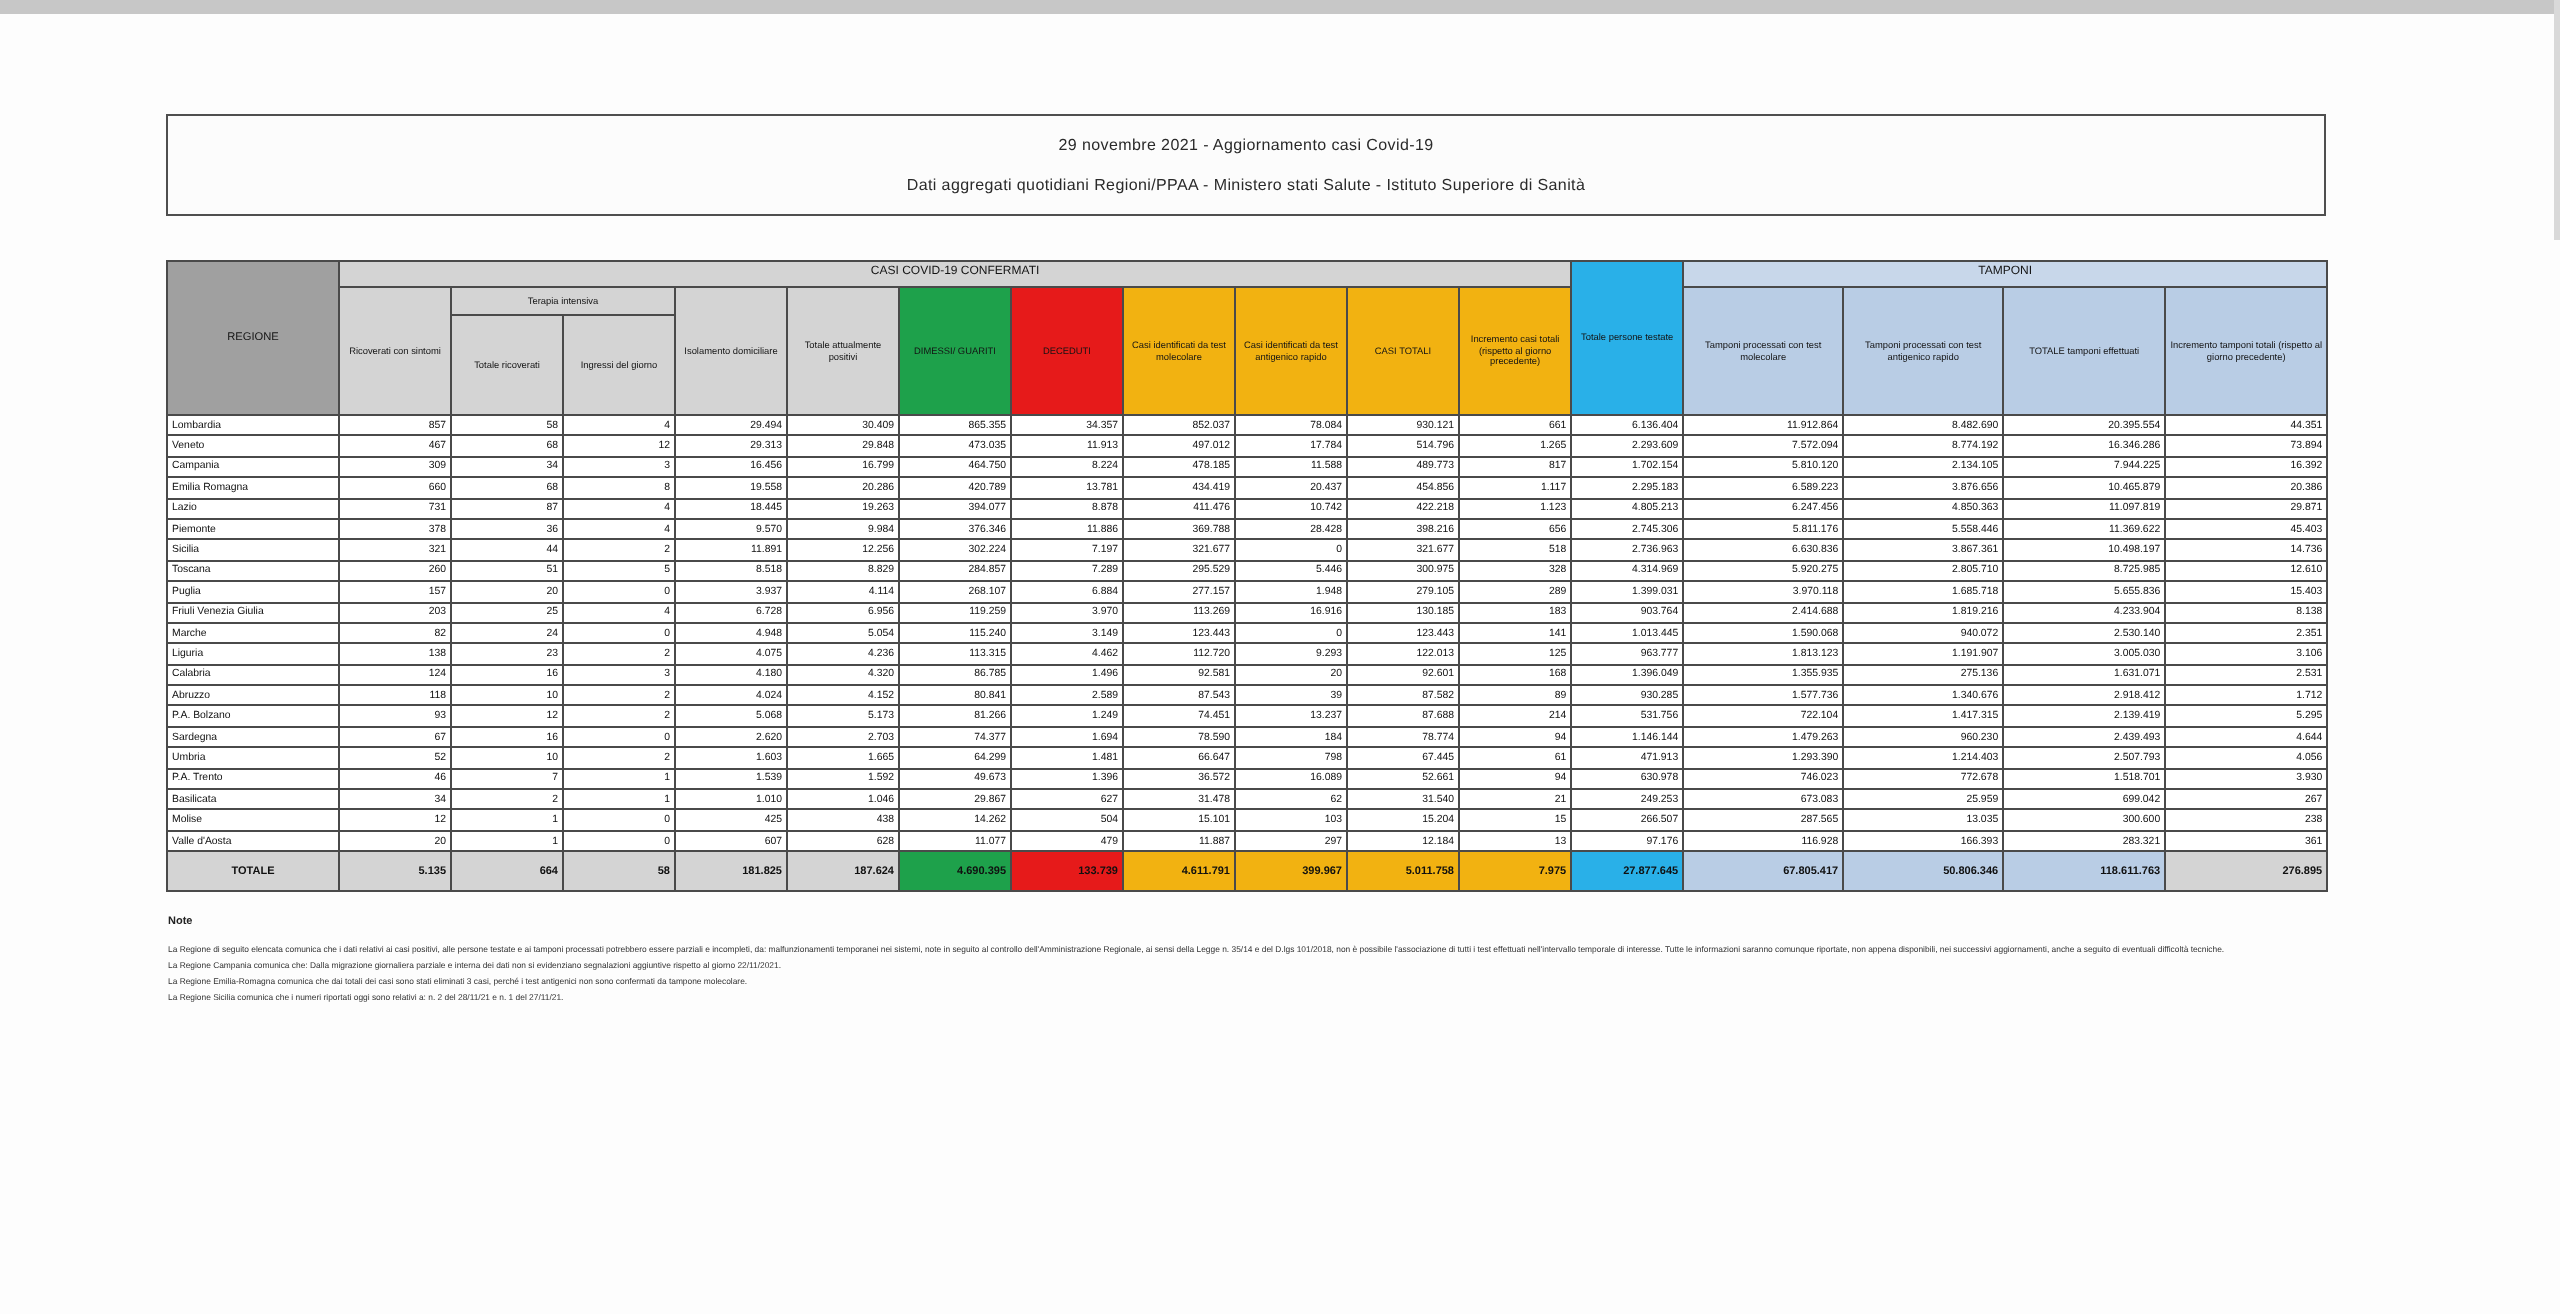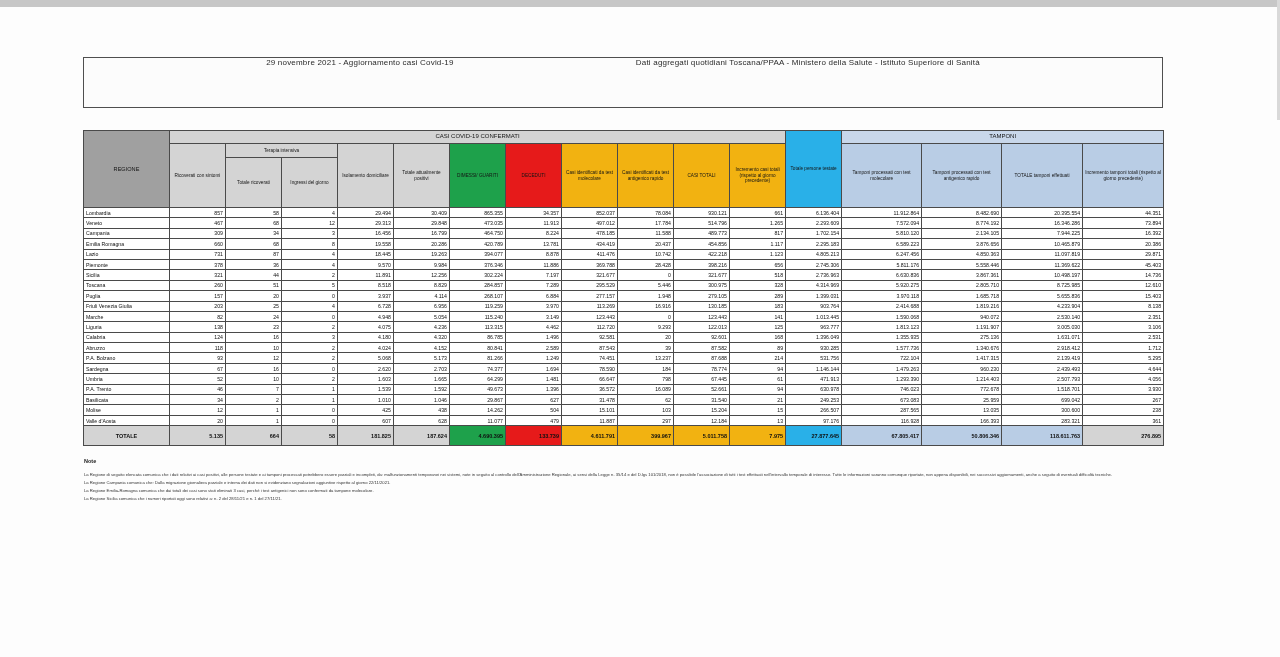--- a/index.html
+++ b/index.html
@@ -4,21 +4,21 @@
 <style>
   * { margin:0; padding:0; box-sizing:border-box; }
   html,body { width:1280px; height:657px; overflow:hidden; background:#ffffff; }
   .page { position:relative; width:1280px; height:657px; background:#fdfdfd;
           font-family:"Liberation Sans", sans-serif; color:#1c1c1c; }
   .top-strip { position:absolute; top:0; left:0; width:1280px; height:7px; background:#c7c7c7; }
   .side-strip { position:absolute; top:0; right:0; width:3px; height:120px; background:#d9d9d9; }
 
   .title-box { position:absolute; left:83px; top:57px; width:1080px; height:51px;
                border:1px solid #4f4f4f; background:#fcfcfc;
-               display:flex; flex-direction:row; justify-content:space-evenly;
+               display:flex; flex-direction:column; justify-content:space-evenly;
                text-align:center; }
   .title-line { font-size:8px; color:#2a2a2a; letter-spacing:0.2px; }
 
   table.covid { position:absolute; left:83px; top:130px; width:1080px;
                 border-collapse:collapse; table-layout:fixed; }
   table.covid th, table.covid td { border:0.7px solid #4a4a4a; overflow:hidden;
                 vertical-align:middle; font-weight:normal; }
   thead th { background:#d4d4d4; font-size:4.7px; line-height:1.25; text-align:center;
              padding:1px; color:#141414; }
   th.hdr-region { background:#a0a0a0; font-size:5.6px; font-weight:bold; }
@@ -44,21 +44,21 @@
 </style>
 </head>
 <body>
 
 <div class="page">
   <div class="top-strip"></div>
   <div class="side-strip"></div>
 
   <div class="title-box">
     <div class="title-line">29 novembre 2021 - Aggiornamento casi Covid-19</div>
-    <div class="title-line">Dati aggregati quotidiani Toscana/PPAA - Ministero della Salute - Istituto Superiore di Sanità</div>
+    <div class="title-line">Dati aggregati quotidiani Regioni/PPAA - Ministero stati Salute - Istituto Superiore di Sanità</div>
   </div>
 
   <table class="covid">
     <colgroup>
       <col style="width:86px">
       <col style="width:56px">
         <col style="width:56px">
         <col style="width:56px">
         <col style="width:56px">
       <col style="width:56px">

